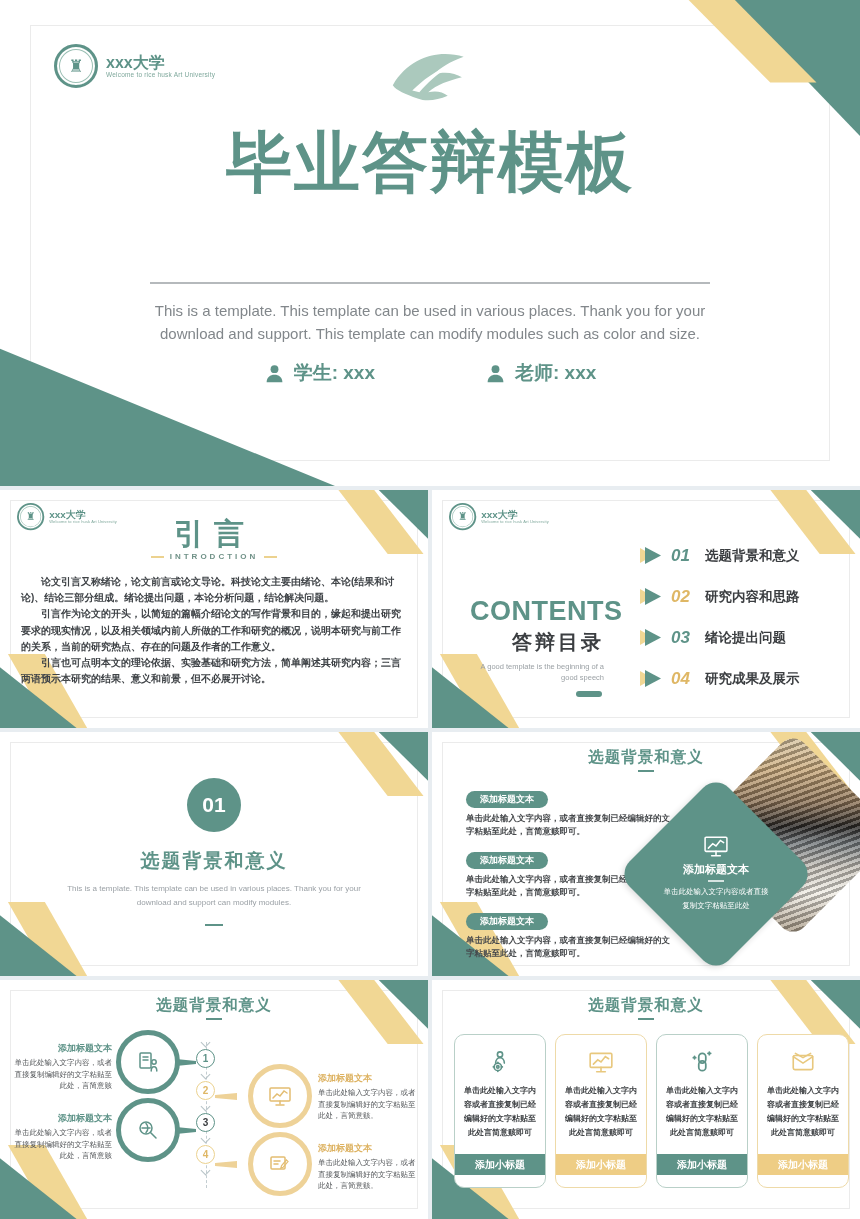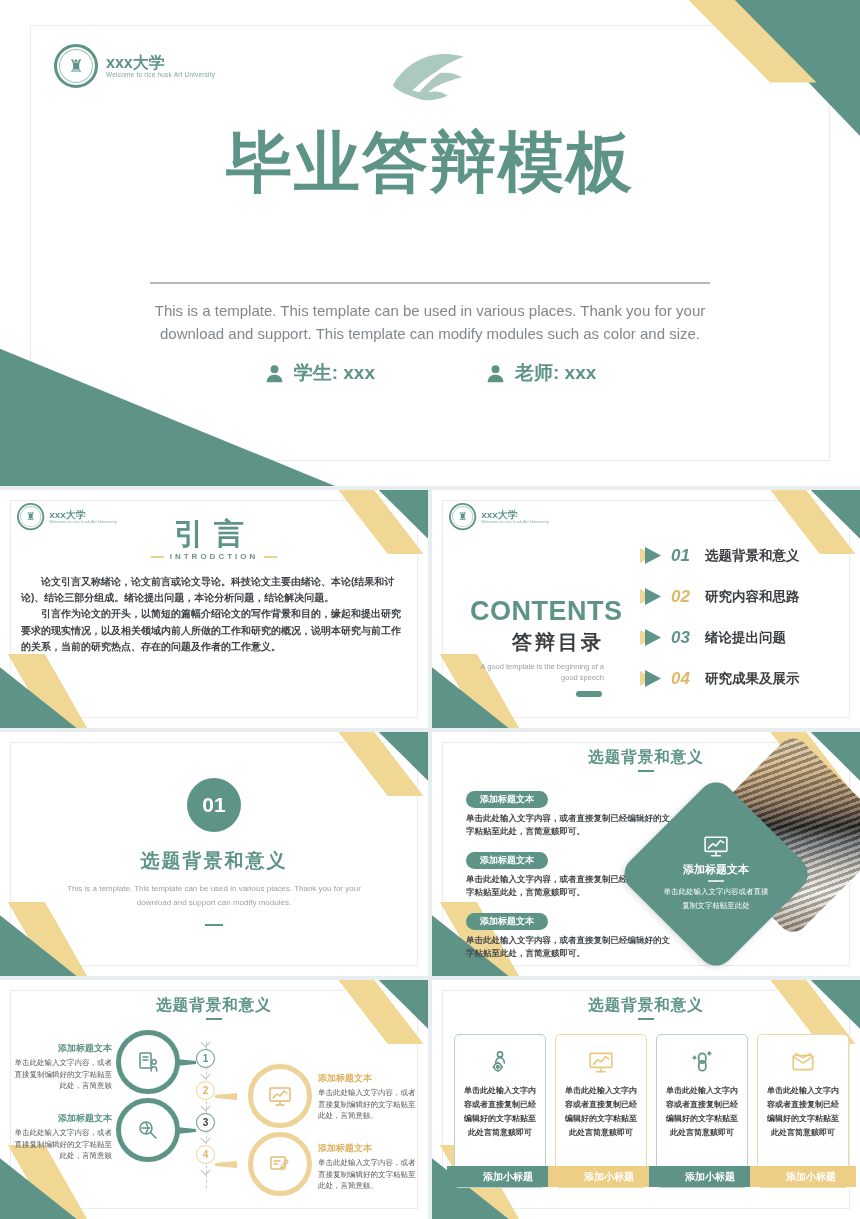--- a/index.html
+++ b/index.html
@@ -114,26 +114,26 @@
   .s6-text{position:absolute;width:104px;}
   .s6-tl{text-align:right;left:8px;}
   .s6-tr2{text-align:left;left:318px;}
   .s6-title{font-size:9px;font-weight:bold;margin-bottom:2px;}
   .s6-body{font-size:7.5px;line-height:1.55;color:#55585b;font-weight:normal;}
   .t-green{color:#5e9388;}
   .t-yellow{color:#ddb261;}
 
   
   .s7-cards{position:absolute;left:22px;top:54px;display:flex;gap:9px;}
-  .card{width:90px;height:152px;border-radius:5px;display:flex;flex-direction:column;align-items:center;background:#fff;}
+  .card{width:90px;height:152px;border-radius:10px;display:flex;flex-direction:column;align-items:center;background:#fff;}
   .cd-g{border:1px solid #b9d0c8;}
   .cd-y{border:1px solid #eedaa8;}
   .card .ic{margin-top:12px;height:30px;display:flex;align-items:center;}
   .card .bd{margin-top:7px;padding:0 7px;font-size:8px;line-height:1.75;font-weight:bold;color:#3f4245;text-align:center;}
-  .card .ft{margin-top:auto;margin-bottom:0;width:100%;height:21px;line-height:21px;text-align:center;color:#fff;font-size:10px;font-weight:bold;padding-left:16px;}
+  .card .ft{margin-top:auto;margin-bottom:12px;width:100%;height:21px;line-height:21px;text-align:center;color:#fff;font-size:10px;font-weight:bold;}
   .ft-g{background:#5e9388;}
   .ft-y{background:#eecd85;}
 </style>
 </head>
 <body>
 
 <div class="page">
 
   <div class="slide" style="left:0;top:0;width:860px;height:486px;">
     <div class="inner-frame if-big"></div>
@@ -204,20 +204,21 @@
     </div>
     <div class="ctr s2-title">引言</div>
     <div class="s2-sub">
       <span class="d"></span>
       <span class="txt">INTRODCTION</span>
       <span class="d"></span>
     </div>
     <div class="s2-body">
       <p>论文引言又称绪论，论文前言或论文导论。科技论文主要由绪论、本论(结果和讨论)、结论三部分组成。绪论提出问题，本论分析问题，结论解决问题。</p>
       <p>引言作为论文的开头，以简短的篇幅介绍论文的写作背景和目的，缘起和提出研究要求的现实情况，以及相关领域内前人所做的工作和研究的概况，说明本研究与前工作的关系，当前的研究热点、存在的问题及作者的工作意义。</p>
+      <p>引言也可点明本文的理论依据、实验基础和研究方法，简单阐述其研究内容；三言两语预示本研究的结果、意义和前景，但不必展开讨论。</p>
     </div>
   </div>
 
   <div class="slide" style="left:432px;top:490px;width:428px;height:238px;">
     <div class="inner-frame if-sm"></div>
     <div class="dec tr-sm">
         <i class="y-fill y"></i>
         <i class="g-fill g"></i>
       </div>
     <div class="dec bl-sm">

